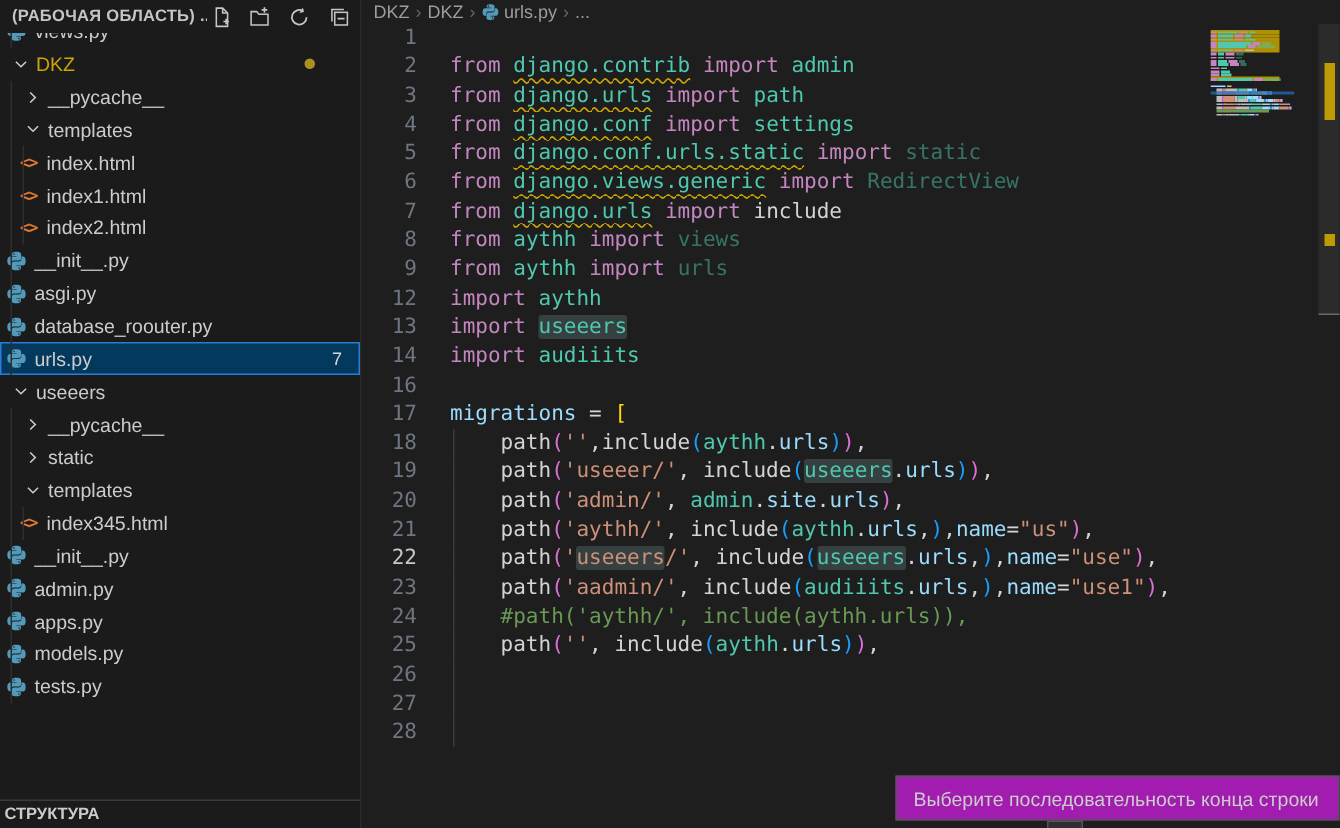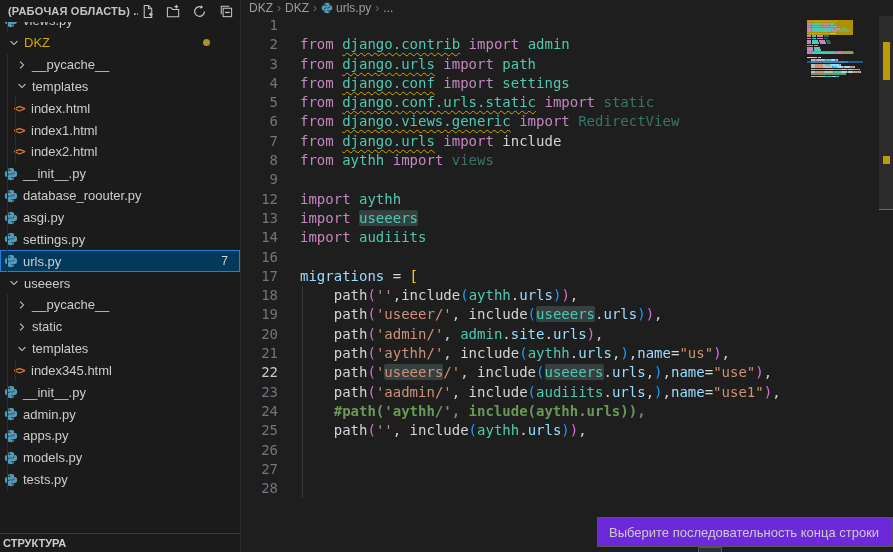--- a/index.html
+++ b/index.html
@@ -60,21 +60,21 @@
   .ln.act { color:#c8c8c8; }
   .lc { margin-left:22px; position:relative; cursor:text; }
   .cl.g .lc::before { content:""; position:absolute; left:2px; top:0; bottom:0;
     width:1px; background:#3a3a3a; }
 
   .tk    { color:#d4d4d4; }
   .tk-kw { color:var(--kw); }
   .tk-mod{ color:var(--mod); }
   .tk-var{ color:var(--var); }
   .tk-str{ color:var(--str); }
-  .tk-cmt{ color:var(--cmt);font-weight:bold; }
+  .tk-cmt{ color:var(--cmt); }
   .tk-b1 { color:var(--b1); }
   .tk-b2 { color:var(--b2); }
   .tk-b3 { color:var(--b3); }
   .tk-dim{ opacity:.5; }
   .tk-sq { text-decoration:underline wavy var(--warn); text-decoration-thickness:1px;
     text-underline-offset:3px; }
   .tk-hl { background:rgba(104,130,132,.35); border-radius:2px; }
 
   
   .minimap { position:absolute; top:18px; right:30px; width:56px; height:180px;
@@ -86,21 +86,21 @@
     width:56px; background:rgba(35,110,190,.75); }
   .mm-seg { height:1.7px; margin-top:.4px; flex:none; position:relative; }
 
   .sbar { position:absolute; top:16px; right:0; width:14px; bottom:0; cursor:pointer; }
   .sbar .thumb { position:absolute; left:0; right:0; top:0; height:194px;
     background:rgba(121,121,121,.15); border-bottom:1px solid #6a6a6a; }
   .sbar .mark { position:absolute; left:4px; width:7px; background:#cca700; opacity:.9; }
 
   
   .tooltip { position:absolute; z-index:10; right:0; bottom:5px; width:296px; height:30px;
-    background:#6d28d9; border:1px solid #555; color:#cccccc; font-size:13px;
+    background:#a21caf; border:1px solid #555; color:#cccccc; font-size:13px;
     display:flex; align-items:center; padding:0 11px; }
   .tooltip-notch { position:absolute; z-index:9; bottom:0; left:698px; width:24px;
     height:5px; background:#2f2f31; border:1px solid #555; border-bottom:none; }
 </style>
 </head>
 <body>
 
 <div class="sidebar">
   <div class="tree">
       <div class="row ind1">
@@ -158,39 +158,30 @@
         </span>
         <span class="lbl">__init__.py</span>
       </div>
       <div class="row ind1">
         <span class="fi ml-i1">
           <svg viewBox="0 0 32 32">
             <path fill="var(--python_icon)" d="M15.9 2c-7 0-6.6 3-6.6 3v3.2h6.8v1H6.7S2 8.7 2 15.8c0 7.1 4.1 6.9 4.1 6.9h2.4v-3.3s-.1-4.1 4-4.1h6.7s3.9.1 3.9-3.8V5.9S23.7 2 15.9 2zm-3.7 2.1a1.2 1.2 0 1 1 0 2.4 1.2 1.2 0 0 1 0-2.4z"></path>
             <path fill="var(--python_icon)" d="M16.1 30c7 0 6.6-3 6.6-3v-3.2h-6.8v-1h9.4S30 23.3 30 16.2c0-7.1-4.1-6.9-4.1-6.9h-2.4v3.3s.1 4.1-4 4.1h-6.7s-3.9-.1-3.9 3.8v6.4S8.3 30 16.1 30zm3.7-2.1a1.2 1.2 0 1 1 0-2.4 1.2 1.2 0 0 1 0 2.4z"></path>
           </svg>
         </span>
+        <span class="lbl">asgi.py</span>
+      </div>
+      <div class="row ind1">
+        <span class="fi ml-i1">
+          <svg viewBox="0 0 32 32">
+            <path fill="var(--python_icon)" d="M15.9 2c-7 0-6.6 3-6.6 3v3.2h6.8v1H6.7S2 8.7 2 15.8c0 7.1 4.1 6.9 4.1 6.9h2.4v-3.3s-.1-4.1 4-4.1h6.7s3.9.1 3.9-3.8V5.9S23.7 2 15.9 2zm-3.7 2.1a1.2 1.2 0 1 1 0 2.4 1.2 1.2 0 0 1 0-2.4z"></path>
+            <path fill="var(--python_icon)" d="M16.1 30c7 0 6.6-3 6.6-3v-3.2h-6.8v-1h9.4S30 23.3 30 16.2c0-7.1-4.1-6.9-4.1-6.9h-2.4v3.3s.1 4.1-4 4.1h-6.7s-3.9-.1-3.9 3.8v6.4S8.3 30 16.1 30zm3.7-2.1a1.2 1.2 0 1 1 0-2.4 1.2 1.2 0 0 1 0 2.4z"></path>
+          </svg>
+        </span>
         <span class="lbl">database_roouter.py</span>
-      </div>
-      <div class="row ind1">
-        <span class="fi ml-i1">
-          <svg viewBox="0 0 32 32">
-            <path fill="var(--python_icon)" d="M15.9 2c-7 0-6.6 3-6.6 3v3.2h6.8v1H6.7S2 8.7 2 15.8c0 7.1 4.1 6.9 4.1 6.9h2.4v-3.3s-.1-4.1 4-4.1h6.7s3.9.1 3.9-3.8V5.9S23.7 2 15.9 2zm-3.7 2.1a1.2 1.2 0 1 1 0 2.4 1.2 1.2 0 0 1 0-2.4z"></path>
-            <path fill="var(--python_icon)" d="M16.1 30c7 0 6.6-3 6.6-3v-3.2h-6.8v-1h9.4S30 23.3 30 16.2c0-7.1-4.1-6.9-4.1-6.9h-2.4v3.3s.1 4.1-4 4.1h-6.7s-3.9-.1-3.9 3.8v6.4S8.3 30 16.1 30zm3.7-2.1a1.2 1.2 0 1 1 0-2.4 1.2 1.2 0 0 1 0 2.4z"></path>
-          </svg>
-        </span>
-        <span class="lbl">asgi.py</span>
-      </div>
-      <div class="row ind1">
-        <span class="fi ml-i1">
-          <svg viewBox="0 0 32 32">
-            <path fill="var(--python_icon)" d="M15.9 2c-7 0-6.6 3-6.6 3v3.2h6.8v1H6.7S2 8.7 2 15.8c0 7.1 4.1 6.9 4.1 6.9h2.4v-3.3s-.1-4.1 4-4.1h6.7s3.9.1 3.9-3.8V5.9S23.7 2 15.9 2zm-3.7 2.1a1.2 1.2 0 1 1 0 2.4 1.2 1.2 0 0 1 0-2.4z"></path>
-            <path fill="var(--python_icon)" d="M16.1 30c7 0 6.6-3 6.6-3v-3.2h-6.8v-1h9.4S30 23.3 30 16.2c0-7.1-4.1-6.9-4.1-6.9h-2.4v3.3s.1 4.1-4 4.1h-6.7s-3.9-.1-3.9 3.8v6.4S8.3 30 16.1 30zm3.7-2.1a1.2 1.2 0 1 1 0-2.4 1.2 1.2 0 0 1 0 2.4z"></path>
-          </svg>
-        </span>
-        <span class="lbl">settings.py</span>
       </div>
       <div class="row ind1 sel">
         <span class="fi ml-i1">
           <svg viewBox="0 0 32 32">
             <path fill="var(--python_icon)" d="M15.9 2c-7 0-6.6 3-6.6 3v3.2h6.8v1H6.7S2 8.7 2 15.8c0 7.1 4.1 6.9 4.1 6.9h2.4v-3.3s-.1-4.1 4-4.1h6.7s3.9.1 3.9-3.8V5.9S23.7 2 15.9 2zm-3.7 2.1a1.2 1.2 0 1 1 0 2.4 1.2 1.2 0 0 1 0-2.4z"></path>
             <path fill="var(--python_icon)" d="M16.1 30c7 0 6.6-3 6.6-3v-3.2h-6.8v-1h9.4S30 23.3 30 16.2c0-7.1-4.1-6.9-4.1-6.9h-2.4v3.3s.1 4.1-4 4.1h-6.7s-3.9-.1-3.9 3.8v6.4S8.3 30 16.1 30zm3.7-2.1a1.2 1.2 0 1 1 0-2.4 1.2 1.2 0 0 1 0 2.4z"></path>
           </svg>
         </span>
         <span class="lbl">urls.py</span>
         <span class="badge">7</span>
@@ -341,21 +332,21 @@
     </div>
   <div class="code">
       <div class="cl"><span class="ln">1</span><span class="lc"></span></div>
       <div class="cl"><span class="ln">2</span><span class="lc"><span class="tk tk-kw">from</span><span class="tk"> </span><span class="tk tk-mod tk-sq">django.contrib</span><span class="tk"> </span><span class="tk tk-kw">import</span><span class="tk"> </span><span class="tk tk-mod">admin</span></span></div>
       <div class="cl"><span class="ln">3</span><span class="lc"><span class="tk tk-kw">from</span><span class="tk"> </span><span class="tk tk-mod tk-sq">django.urls</span><span class="tk"> </span><span class="tk tk-kw">import</span><span class="tk"> </span><span class="tk tk-mod">path</span></span></div>
       <div class="cl"><span class="ln">4</span><span class="lc"><span class="tk tk-kw">from</span><span class="tk"> </span><span class="tk tk-mod tk-sq">django.conf</span><span class="tk"> </span><span class="tk tk-kw">import</span><span class="tk"> </span><span class="tk tk-mod">settings</span></span></div>
       <div class="cl"><span class="ln">5</span><span class="lc"><span class="tk tk-kw">from</span><span class="tk"> </span><span class="tk tk-mod tk-sq">django.conf.urls.static</span><span class="tk"> </span><span class="tk tk-kw">import</span><span class="tk"> </span><span class="tk tk-mod tk-dim">static</span></span></div>
       <div class="cl"><span class="ln">6</span><span class="lc"><span class="tk tk-kw">from</span><span class="tk"> </span><span class="tk tk-mod tk-sq">django.views.generic</span><span class="tk"> </span><span class="tk tk-kw">import</span><span class="tk"> </span><span class="tk tk-mod tk-dim">RedirectView</span></span></div>
       <div class="cl"><span class="ln">7</span><span class="lc"><span class="tk tk-kw">from</span><span class="tk"> </span><span class="tk tk-mod tk-sq">django.urls</span><span class="tk"> </span><span class="tk tk-kw">import</span><span class="tk"> </span><span class="tk">include</span></span></div>
       <div class="cl"><span class="ln">8</span><span class="lc"><span class="tk tk-kw">from</span><span class="tk"> </span><span class="tk tk-mod">aythh</span><span class="tk"> </span><span class="tk tk-kw">import</span><span class="tk"> </span><span class="tk tk-mod tk-dim">views</span></span></div>
-      <div class="cl"><span class="ln">9</span></div>
+      <div class="cl"><span class="ln">9</span><span class="lc"><span class="tk tk-kw">from</span><span class="tk"> </span><span class="tk tk-mod">aythh</span><span class="tk"> </span><span class="tk tk-kw">import</span><span class="tk"> </span><span class="tk tk-mod tk-dim">urls</span></span></div>
       <div class="cl"><span class="ln">12</span><span class="lc"><span class="tk tk-kw">import</span><span class="tk"> </span><span class="tk tk-mod">aythh</span></span></div>
       <div class="cl"><span class="ln">13</span><span class="lc"><span class="tk tk-kw">import</span><span class="tk"> </span><span class="tk tk-mod tk-hl">useeers</span></span></div>
       <div class="cl"><span class="ln">14</span><span class="lc"><span class="tk tk-kw">import</span><span class="tk"> </span><span class="tk tk-mod">audiiits</span></span></div>
       <div class="cl"><span class="ln">16</span><span class="lc"></span></div>
       <div class="cl"><span class="ln">17</span><span class="lc"><span class="tk tk-var">migrations</span><span class="tk"> = </span><span class="tk tk-b1">[</span></span></div>
       <div class="cl g"><span class="ln">18</span><span class="lc"><span class="tk">    path</span><span class="tk tk-b2">(</span><span class="tk tk-str">''</span><span class="tk">,</span><span class="tk">include</span><span class="tk tk-b3">(</span><span class="tk tk-mod">aythh</span><span class="tk">.</span><span class="tk tk-var">urls</span><span class="tk tk-b3">)</span><span class="tk tk-b2">)</span><span class="tk">,</span></span></div>
       <div class="cl g"><span class="ln">19</span><span class="lc"><span class="tk">    path</span><span class="tk tk-b2">(</span><span class="tk tk-str">'useeer/'</span><span class="tk">, </span><span class="tk">include</span><span class="tk tk-b3">(</span><span class="tk tk-mod tk-hl">useeers</span><span class="tk">.</span><span class="tk tk-var">urls</span><span class="tk tk-b3">)</span><span class="tk tk-b2">)</span><span class="tk">,</span></span></div>
       <div class="cl g"><span class="ln">20</span><span class="lc"><span class="tk">    path</span><span class="tk tk-b2">(</span><span class="tk tk-str">'admin/'</span><span class="tk">, </span><span class="tk tk-mod">admin</span><span class="tk">.</span><span class="tk tk-var">site</span><span class="tk">.</span><span class="tk tk-var">urls</span><span class="tk tk-b2">)</span><span class="tk">,</span></span></div>
       <div class="cl g"><span class="ln">21</span><span class="lc"><span class="tk">    path</span><span class="tk tk-b2">(</span><span class="tk tk-str">'aythh/'</span><span class="tk">, </span><span class="tk">include</span><span class="tk tk-b3">(</span><span class="tk tk-mod">aythh</span><span class="tk">.</span><span class="tk tk-var">urls</span><span class="tk">,</span><span class="tk tk-b3">)</span><span class="tk">,</span><span class="tk tk-var">name</span><span class="tk">=</span><span class="tk tk-str">"us"</span><span class="tk tk-b2">)</span><span class="tk">,</span></span></div>
       <div class="cl g"><span class="ln act">22</span><span class="lc"><span class="tk">    path</span><span class="tk tk-b2">(</span><span class="tk tk-str">'</span><span class="tk tk-str tk-hl">useeers</span><span class="tk tk-str">/'</span><span class="tk">, </span><span class="tk">include</span><span class="tk tk-b3">(</span><span class="tk tk-mod tk-hl">useeers</span><span class="tk">.</span><span class="tk tk-var">urls</span><span class="tk">,</span><span class="tk tk-b3">)</span><span class="tk">,</span><span class="tk tk-var">name</span><span class="tk">=</span><span class="tk tk-str">"use"</span><span class="tk tk-b2">)</span><span class="tk">,</span></span></div>

